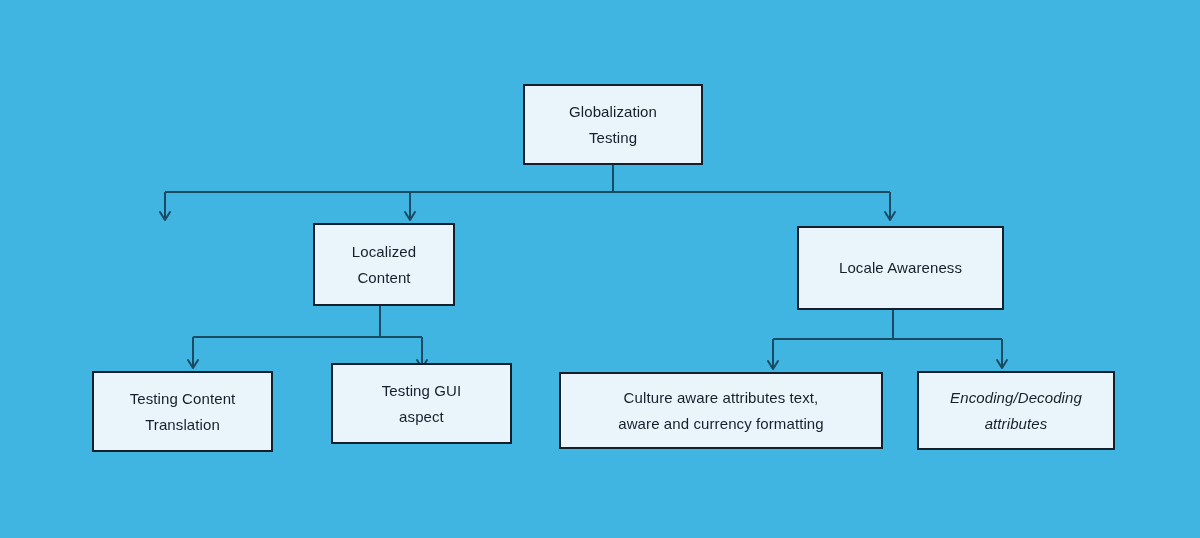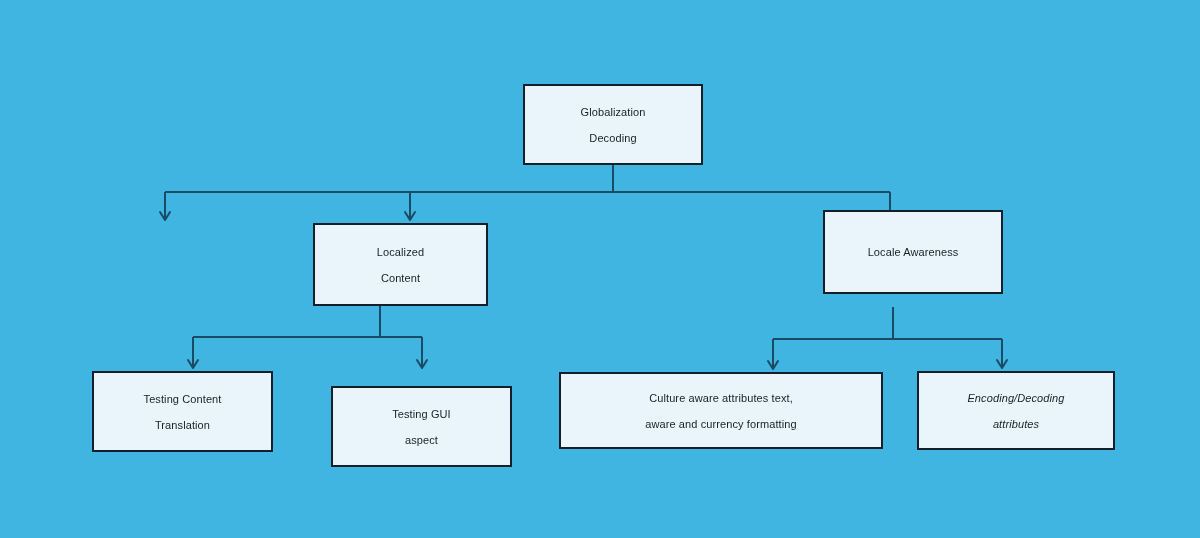--- a/index.html
+++ b/index.html
@@ -27,33 +27,33 @@
     position: absolute;
     box-sizing: border-box;
     background: #e9f5fb;
     border: 2px solid #13202c;
     display: flex;
     flex-direction: column;
     align-items: center;
     justify-content: center;
     text-align: center;
     color: #16202a;
-    font-size: 11px;
+    font-size: 15px;
     font-weight: 500;
     line-height: 26px;
     letter-spacing: 0.1px;
   }
   .node span { display: block; white-space: nowrap; }
 
   #node-globalization-testing        { left: 523px; top: 84px;  width: 180px; height: 81px; }
   #node-feature-based                { left: 75px;  top: 223px; width: 180px; height: 82px; }
-  #node-localized-content            { left: 313px; top: 223px; width: 175px; height: 83px; }
-  #node-locale-awareness             { left: 797px; top: 210px; width: 180px; height: 84px; margin-left: 26px; }
+  #node-localized-content            { left: 313px; top: 223px; width: 142px; height: 83px; }
+  #node-locale-awareness             { left: 797px; top: 226px; width: 207px; height: 84px; }
   #node-testing-content-translation  { left: 92px;  top: 371px; width: 181px; height: 81px; }
-  #node-testing-gui-aspect           { left: 331px; top: 386px; width: 181px; height: 81px; }
+  #node-testing-gui-aspect           { left: 331px; top: 363px; width: 181px; height: 81px; }
   #node-culture-aware-attributes     { left: 559px; top: 372px; width: 324px; height: 77px; }
   #node-encoding-decoding-conversions{ left: 917px; top: 371px; width: 198px; height: 79px; font-style: italic; }
 </style>
 </head>
 <body>
 
 <div class="canvas">
 
   <svg class="connector-layer" viewBox="0 0 1200 538" xmlns="http://www.w3.org/2000/svg">
     <defs>
@@ -80,21 +80,21 @@
     <g stroke="#1b4a63" stroke-width="2" fill="none">
       <path d="M893,307 L893,339"></path>
       <path d="M773,339 L1002,339"></path>
       <path d="M773,339 L773,369" marker-end="url(#arrow-down)"></path>
       <path d="M1002,339 L1002,368" marker-end="url(#arrow-down)"></path>
     </g>
   </svg>
 
   <div class="node" id="node-globalization-testing">
     <span>Globalization</span>
-    <span>Decoding</span>
+    <span>Testing</span>
   </div>
 
 
   <div class="node" id="node-localized-content">
     <span>Localized</span>
     <span>Content</span>
   </div>
 
   <div class="node" id="node-locale-awareness">
     <span>Locale Awareness</span>

